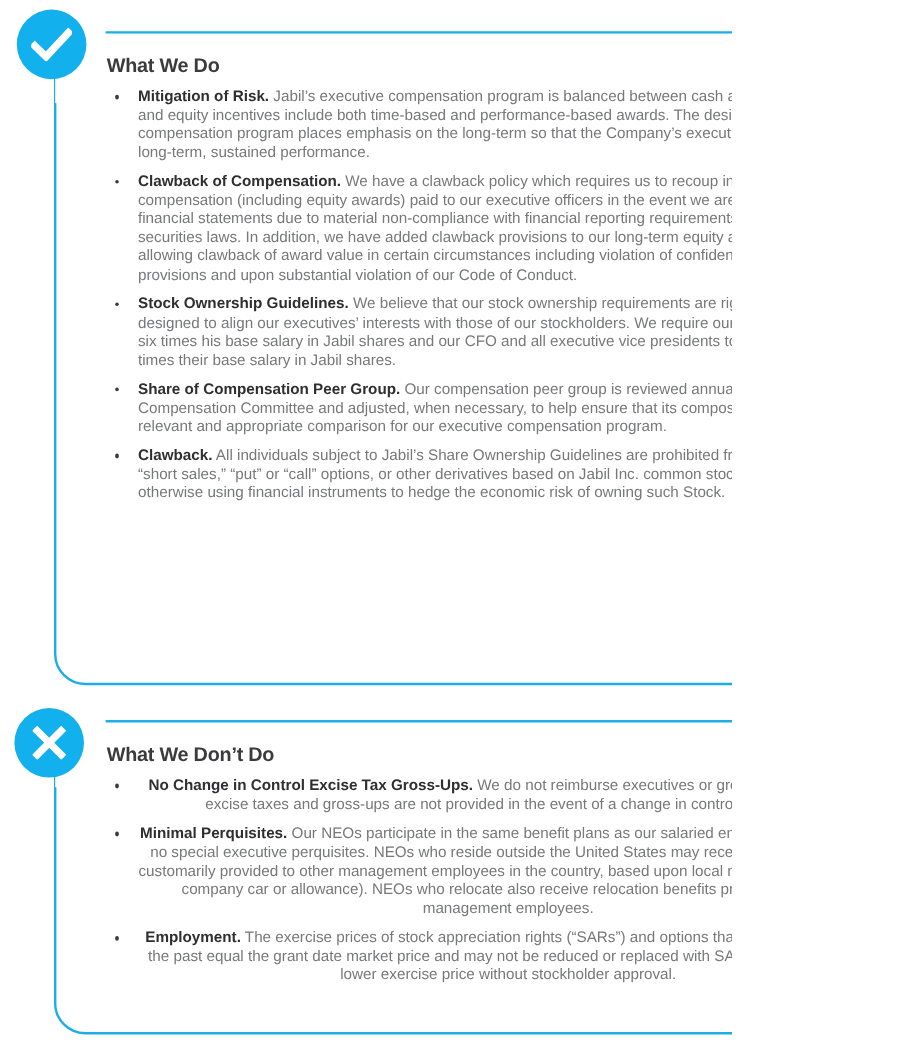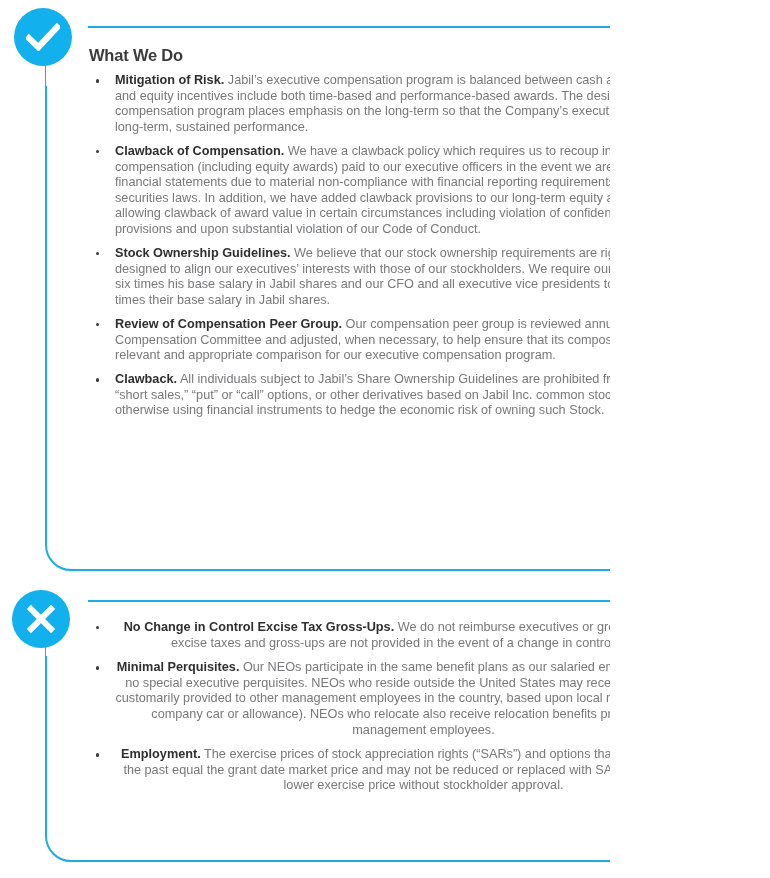--- a/index.html
+++ b/index.html
@@ -123,28 +123,29 @@
 
 <div id="page">
 
   <div class="panel panel-do">
     <div class="content">
       <div class="panel-heading">What We Do</div>
       <ul class="bullets">
         <li><span class="lead">Mitigation of Risk.</span><span class="rest"> Jabil’s executive compensation program is balanced between cash and equity incentives, and equity incentives include both time-based and performance-based awards. The design of the executive compensation program places emphasis on the long-term so that the Company’s executives concentrate on long-term, sustained performance.</span></li>
         <li><span class="lead">Clawback of Compensation.</span><span class="rest"> We have a clawback policy which requires us to recoup incentive-based compensation (including equity awards) paid to our executive officers in the event we are required to restate financial statements due to material non-compliance with financial reporting requirements under the federal securities laws.  In addition, we have added clawback provisions to our long-term equity award agreements allowing clawback of award value in certain circumstances including violation of confidentiality or noncompete provisions and upon substantial violation of our Code of Conduct.</span></li>
         <li><span class="lead">Stock Ownership Guidelines.</span><span class="rest"> We believe that our stock ownership requirements are rigorous and are designed to align our executives’ interests with those of our stockholders. We require our CEO to hold at least six times his base salary in Jabil shares and our CFO and all executive vice presidents to hold at least three times their base salary in Jabil shares.</span></li>
-        <li><span class="lead">Review of Compensation Peer Group.</span><span class="rest"> Our compensation peer group is reviewed annually by the Compensation Committee and adjusted, when necessary, to help ensure that its composition remains a relevant and appropriate comparison for our executive compensation program.</span></li>
+        <li><span class="lead">Share of Compensation Peer Group.</span><span class="rest"> Our compensation peer group is reviewed annually by the Compensation Committee and adjusted, when necessary, to help ensure that its composition remains a relevant and appropriate comparison for our executive compensation program.</span></li>
         <li><span class="lead">Clawback.</span><span class="rest"> All individuals subject to Jabil’s Share Ownership Guidelines are prohibited from entering into “short sales,” “put” or “call” options, or other derivatives based on Jabil Inc. common stock (“Stock”) or otherwise using financial instruments to hedge the economic risk of owning such Stock.</span></li>
       </ul>
     </div>
   </div>
 
   <div class="panel panel-dont">
     <div class="content">
+      <div class="panel-heading">What We Don’t Do</div>
       <ul class="bullets">
         <li><span class="lead">No Change in Control Excise Tax Gross-Ups.</span><span class="rest"> We do not reimburse executives or gross-up payments for excise taxes and gross-ups are not provided in the event of a change in control payments.</span></li>
         <li><span class="lead">Minimal Perquisites.</span><span class="rest"> Our NEOs participate in the same benefit plans as our salaried employees, with little or no special executive perquisites. NEOs who reside outside the United States may receive benefits that are customarily provided to other management employees in the country, based upon local market practices (e.g., company car or allowance). NEOs who relocate also receive relocation benefits provided to other management employees.</span></li>
         <li><span class="lead">Employment.</span><span class="rest"> The exercise prices of stock appreciation rights (“SARs”) and options that we have granted in the past equal the grant date market price and may not be reduced or replaced with SARs or options with a lower exercise price without stockholder approval.</span></li>
       </ul>
     </div>
   </div>
 
   <div class="notch notch-do"></div>
   <div class="notch notch-dont"></div>

